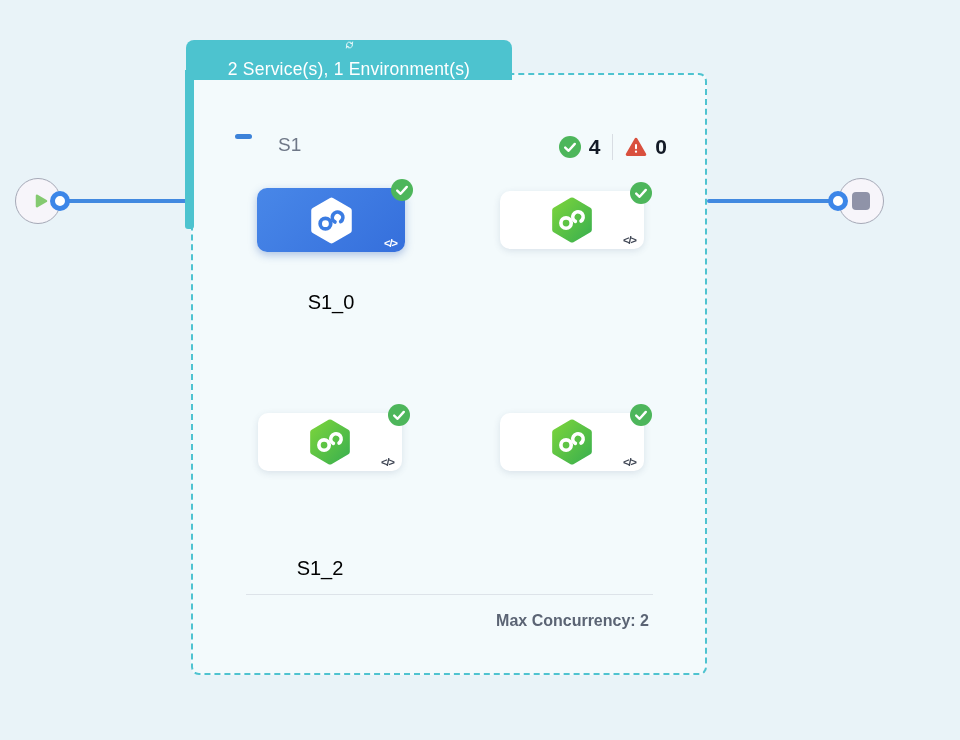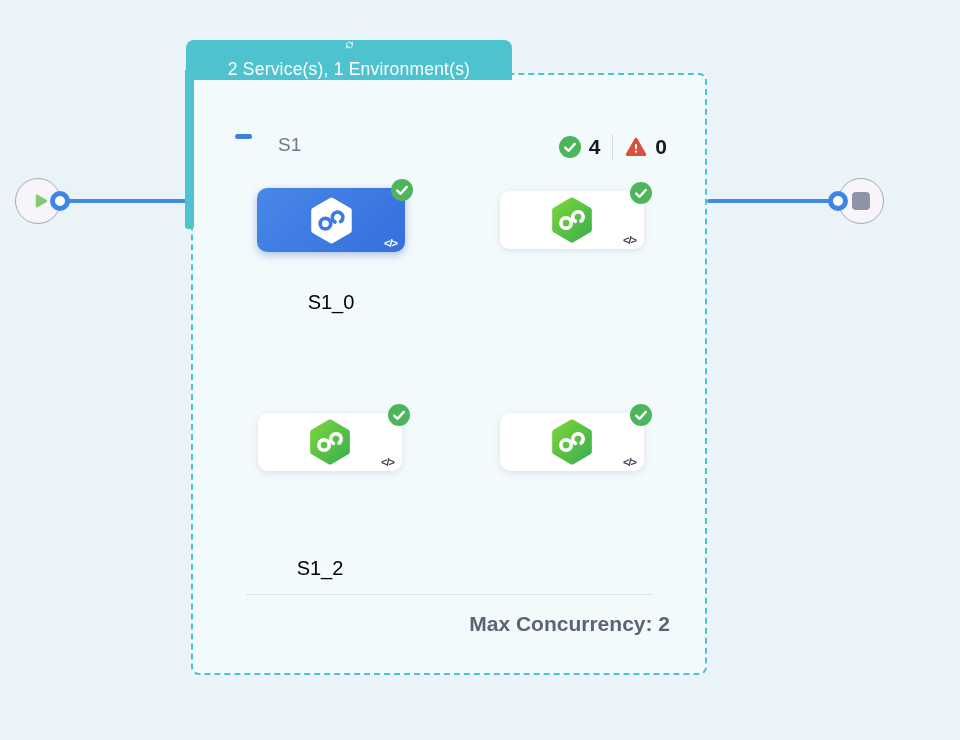--- a/index.html
+++ b/index.html
@@ -61,22 +61,22 @@
     position:absolute;right:8px;bottom:3px;
     font-size:11px;font-weight:700;color:#3f4654;letter-spacing:-1px;
   }
   .card.selected .code-badge{color:#ffffff;}
   .card-label{
     position:absolute;text-align:center;font-size:20px;color:#000000;
   }
 
   .hr-divider{position:absolute;left:53px;top:519px;width:407px;height:1px;background:#dde3e9;}
   .footer-text{
-    position:absolute;right:35px;top:537px;
-    font-size:21px;font-weight:700;color:#5b6474;
+    position:absolute;right:56px;top:537px;
+    font-size:16px;font-weight:700;color:#5b6474;
   }
 
   
   .round-node{
     width:46px;height:46px;border-radius:50%;box-sizing:border-box;
     background:#f7f5fa;border:1.5px solid #a6a9b7;
     display:flex;align-items:center;justify-content:center;z-index:4;cursor:pointer;
   }
   .start-node{left:15px;top:178px;}
   .end-node{left:838px;top:178px;}

